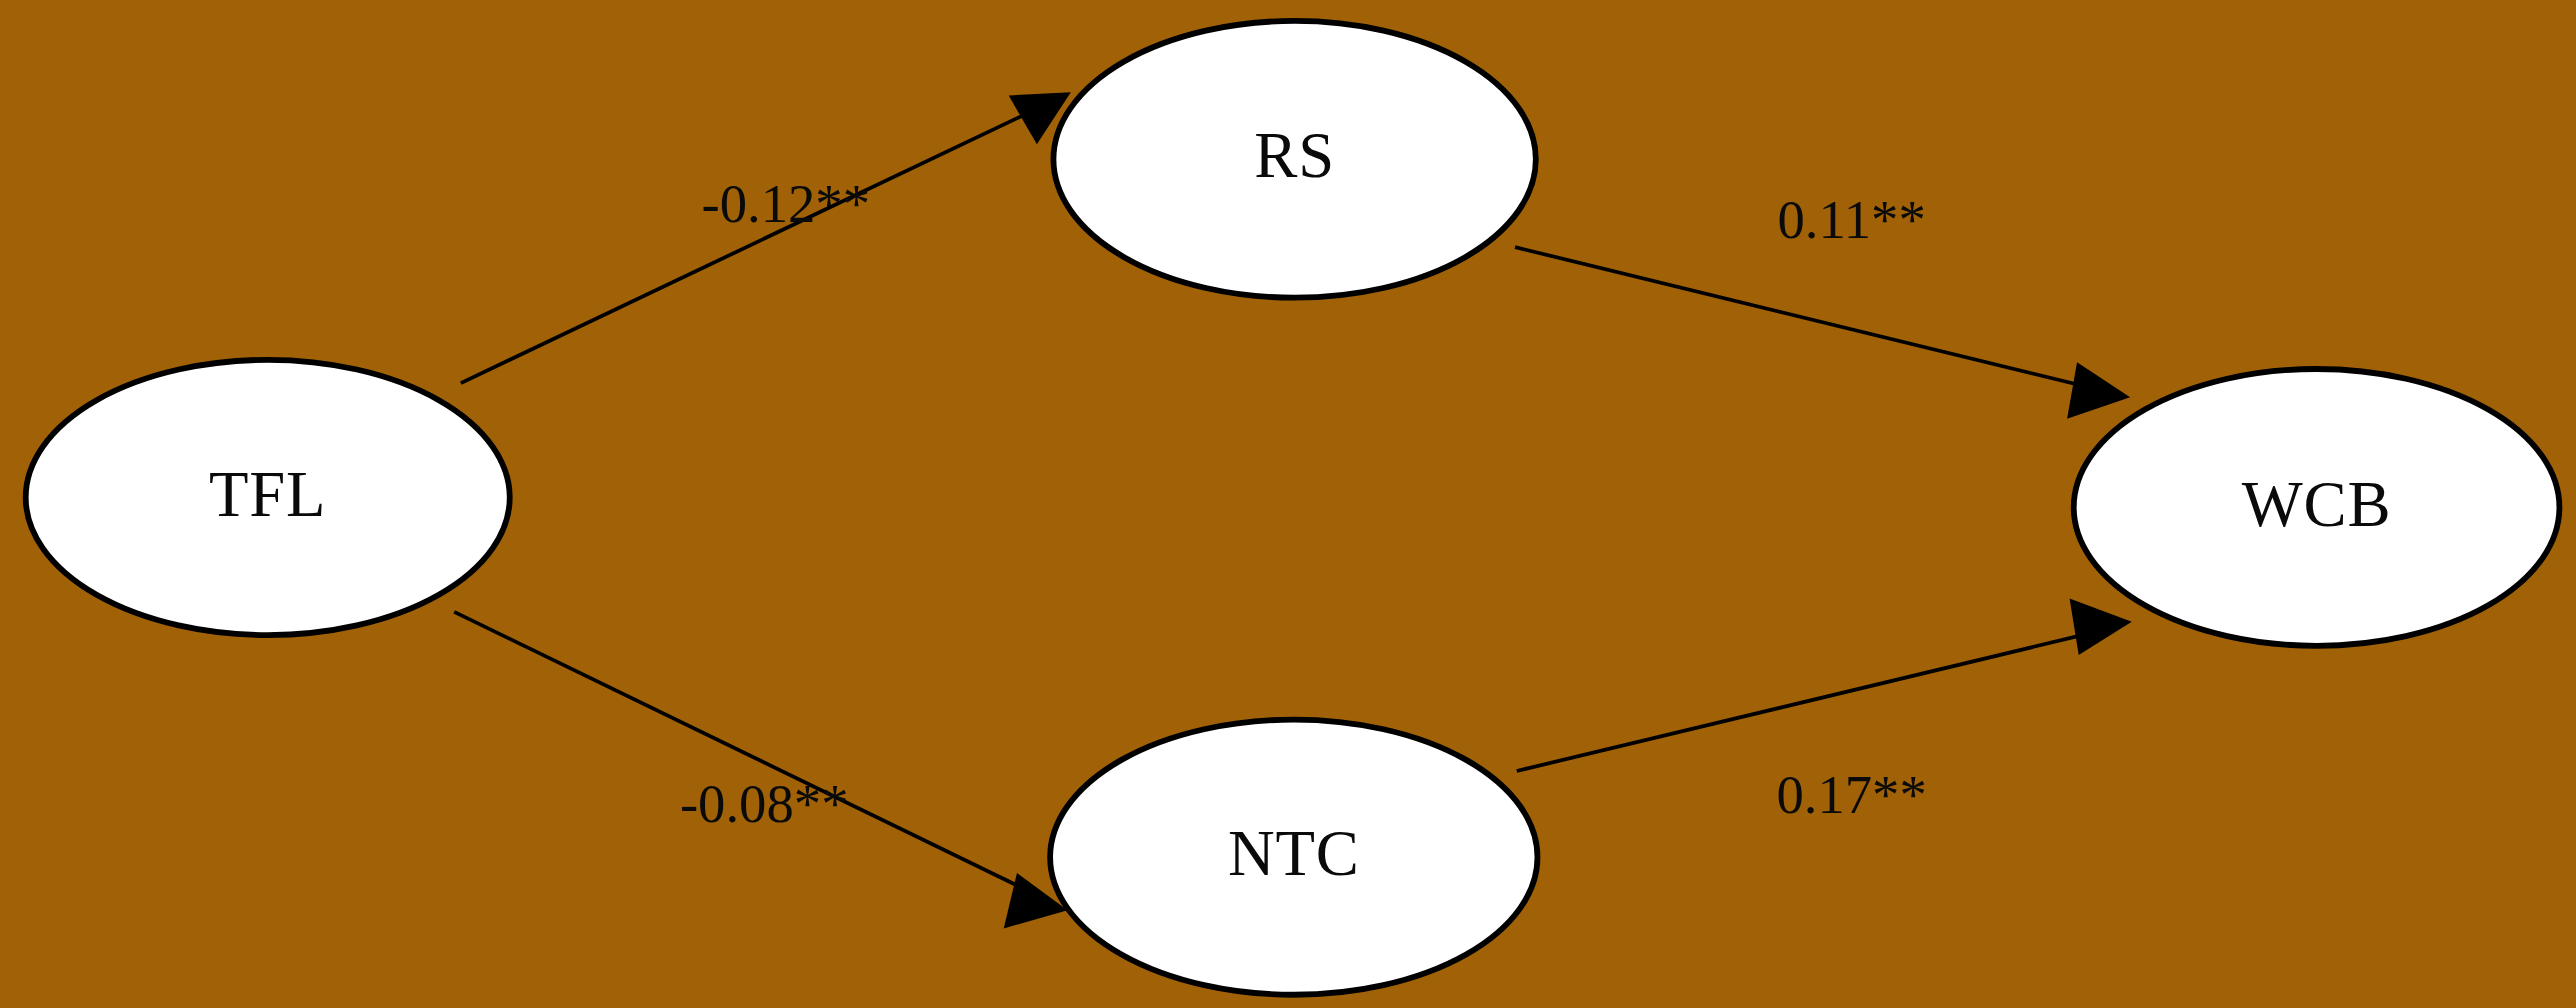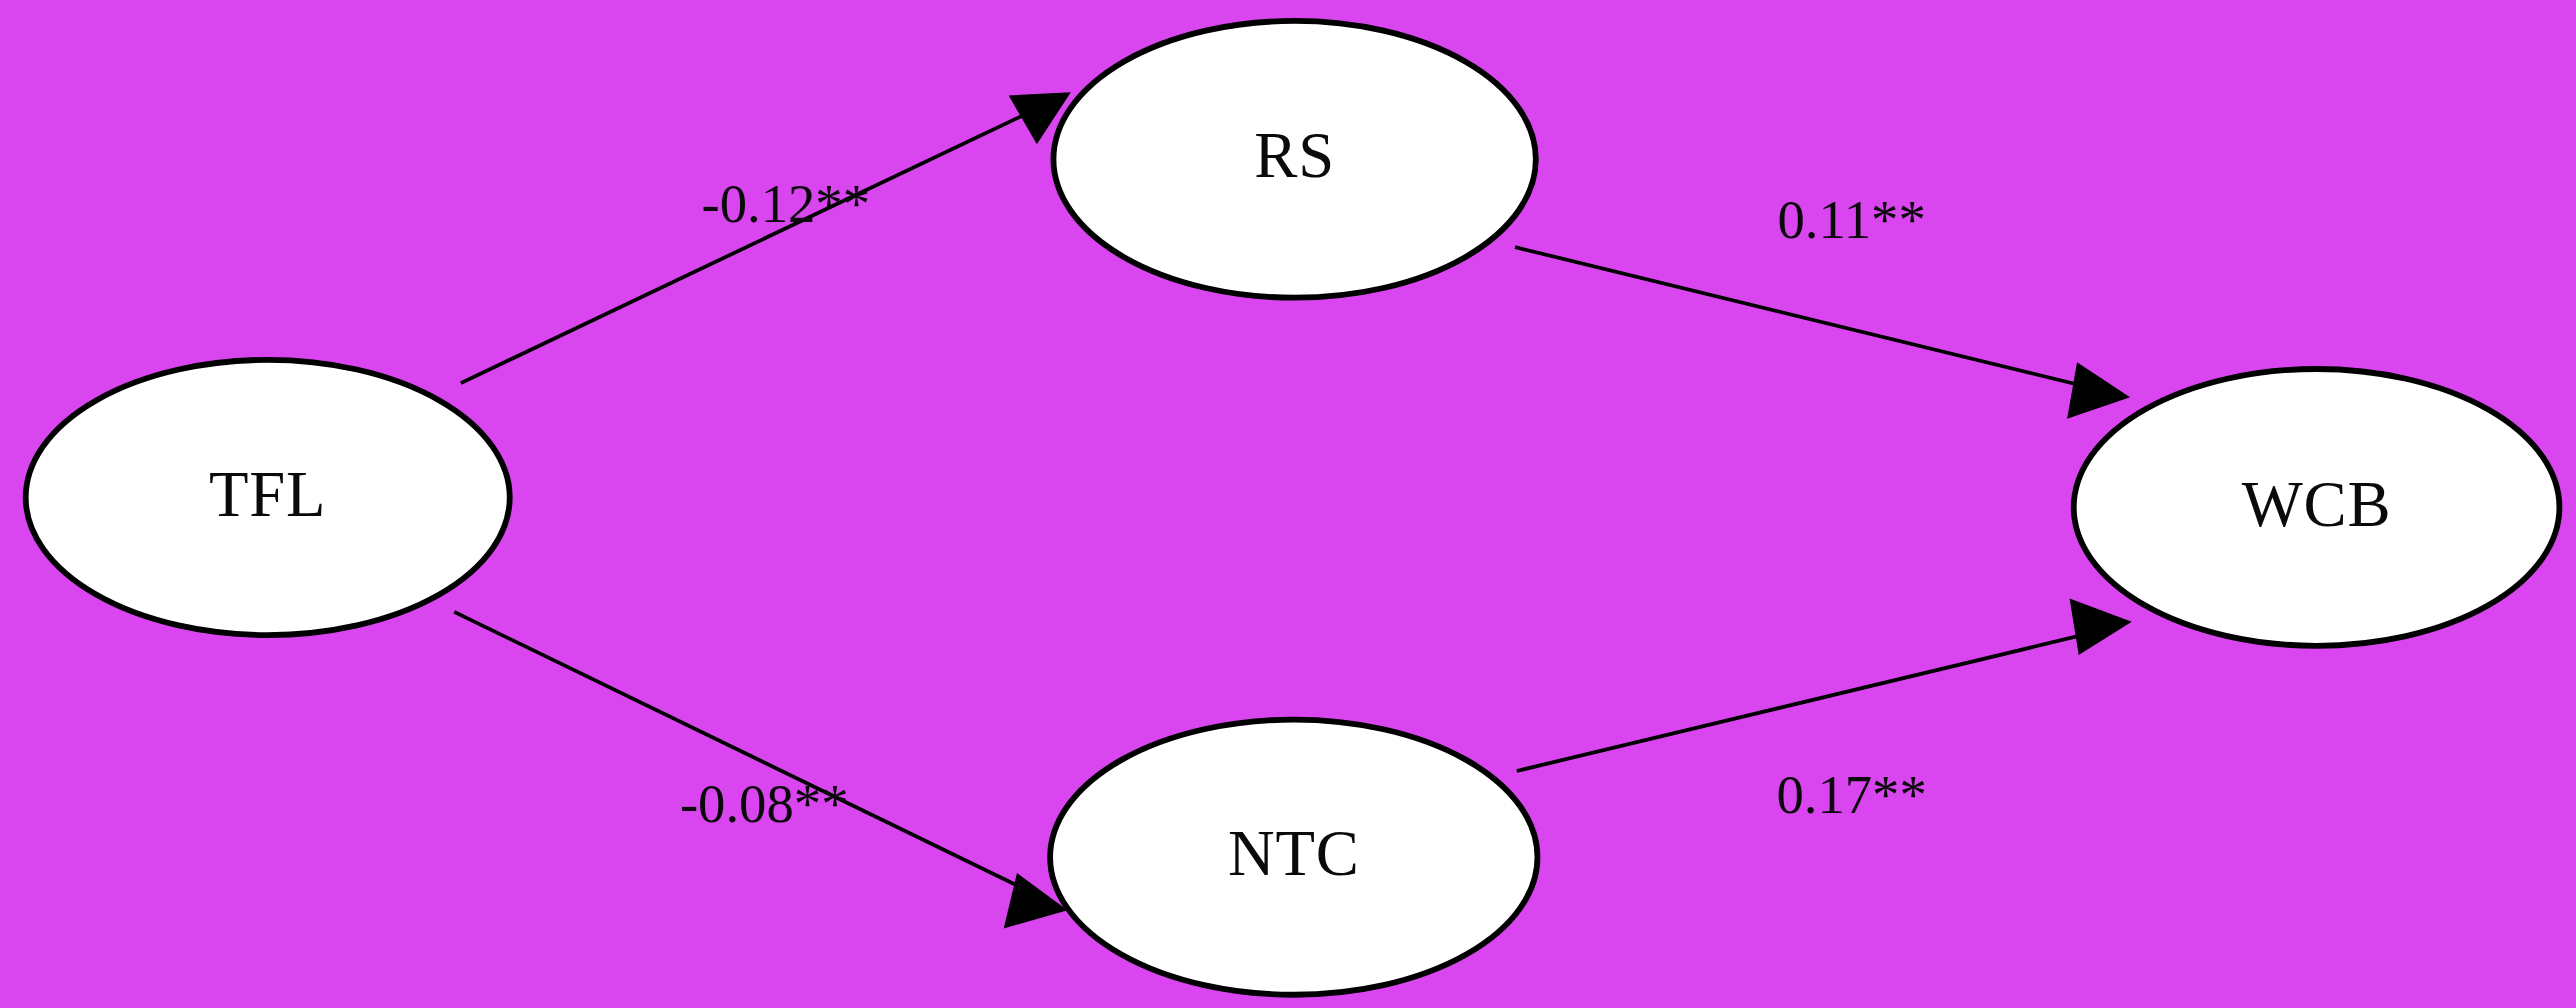--- a/index.html
+++ b/index.html
@@ -8,21 +8,21 @@
     padding: 0;
     background: #ffffff;
   }
   body {
     font-family: "Liberation Serif", "DejaVu Serif", serif;
   }
   #diagram-root {
     position: relative;
     width: 2576px;
     height: 1009px;
-    background: #d946ef;
+    background: #a16207;
     overflow: hidden;
   }
   #sem-svg {
     display: block;
     width: 2576px;
     height: 1009px;
   }
   .node-ellipse {
     fill: #ffffff;
     stroke: #000000;

